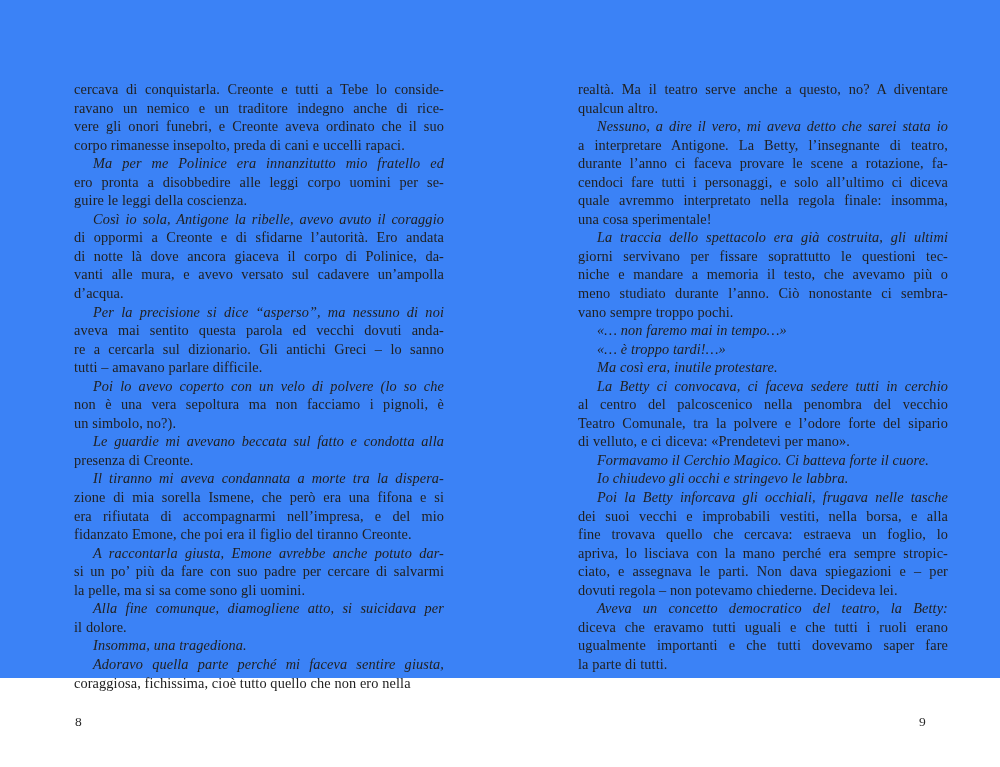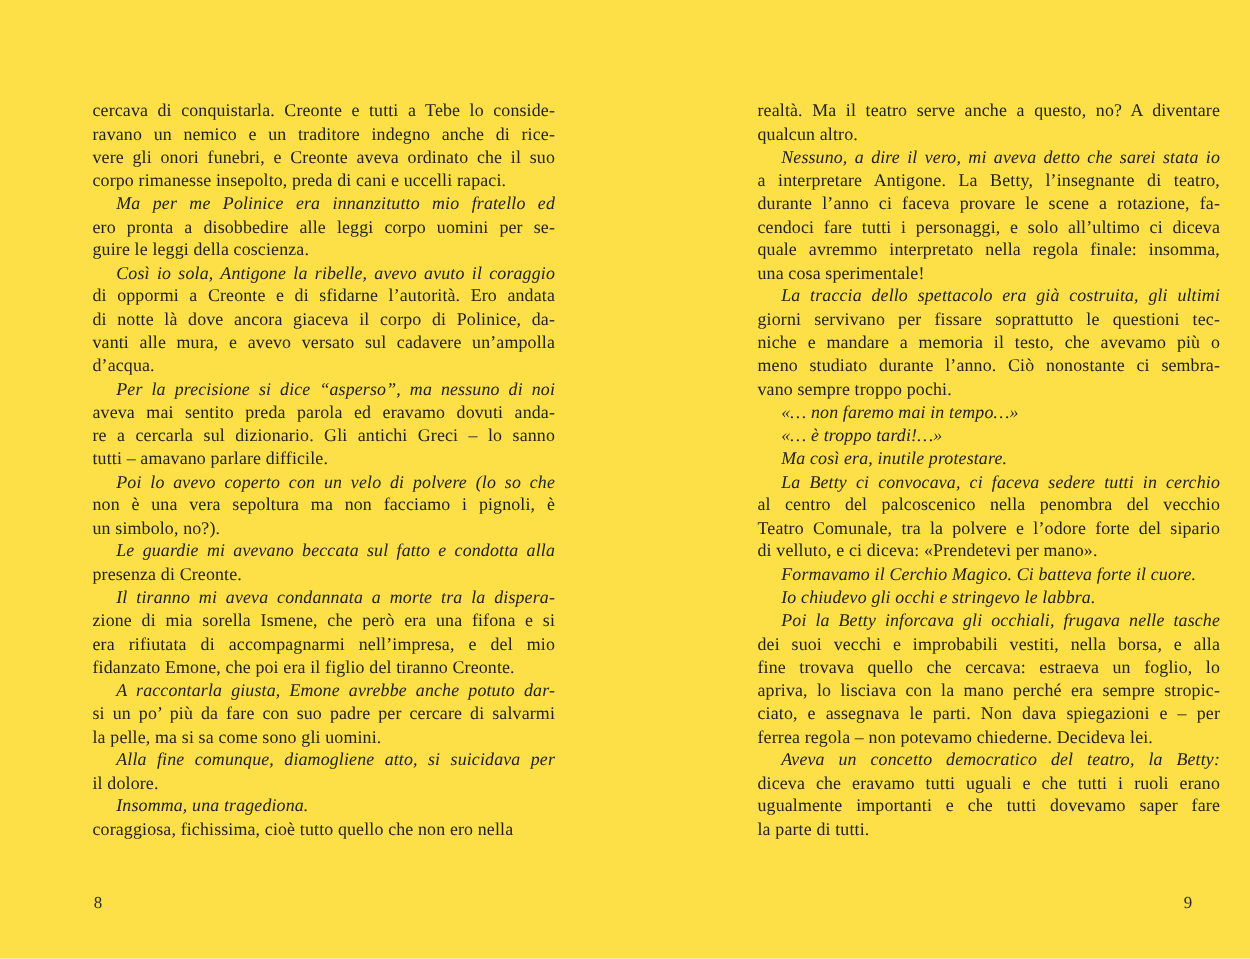--- a/index.html
+++ b/index.html
@@ -10,33 +10,33 @@
   }
   body {
     width: 1000px;
     height: 767px;
     overflow: hidden;
     position: relative;
   }
   .spread {
     position: relative;
     width: 1000px;
-    height: 767px;
-    background: #fde047;
+    height: 678px;
+    background: #3b82f6;
     font-family: "Liberation Serif", "DejaVu Serif", serif;
     color: #212121;
   }
   .page {
     position: absolute;
     top: 0;
     width: 370px;
     height: 767px;
   }
   .page-left  { left: 74px;  }
-  .page-right { left: 606px; }
+  .page-right { left: 578px; }
   .page-text {
     position: absolute;
     top: 80px;
     left: 0;
     width: 370px;
   }
   .para { margin: 0; padding: 0; }
   .line {
     height: 18.55px;
     line-height: 18.55px;
@@ -79,21 +79,21 @@
         </div>
         <div class="para">
           <div class="line first-indent">Così io sola, Antigone la ribelle, avevo avuto il coraggio</div>
           <div class="line">di oppormi a Creonte e di sfidarne l’autorità. Ero andata</div>
           <div class="line">di notte là dove ancora giaceva il corpo di Polinice, da-</div>
           <div class="line">vanti alle mura, e avevo versato sul cadavere un’ampolla</div>
           <div class="line last-line">d’acqua.</div>
         </div>
         <div class="para">
           <div class="line first-indent">Per la precisione si dice “asperso”, ma nessuno di noi</div>
-          <div class="line">aveva mai sentito preda parola ed eravamo dovuti anda-</div>
+          <div class="line">aveva mai sentito questa parola ed vecchi dovuti anda-</div>
           <div class="line">re a cercarla sul dizionario. Gli antichi Greci – lo sanno</div>
           <div class="line last-line">tutti – amavano parlare difficile.</div>
         </div>
         <div class="para">
           <div class="line first-indent">Poi lo avevo coperto con un velo di polvere (lo so che</div>
           <div class="line">non è una vera sepoltura ma non facciamo i pignoli, è</div>
           <div class="line last-line">un simbolo, no?).</div>
         </div>
         <div class="para">
           <div class="line first-indent">Le guardie mi avevano beccata sul fatto e condotta alla</div>
@@ -111,20 +111,21 @@
           <div class="line last-line">la pelle, ma si sa come sono gli uomini.</div>
         </div>
         <div class="para">
           <div class="line first-indent">Alla fine comunque, diamogliene atto, si suicidava per</div>
           <div class="line last-line">il dolore.</div>
         </div>
         <div class="para">
           <div class="line last-line first-indent">Insomma, una tragediona.</div>
         </div>
         <div class="para">
+          <div class="line first-indent">Adoravo quella parte perché mi faceva sentire giusta,</div>
           <div class="line last-line">coraggiosa, fichissima, cioè tutto quello che non ero nella</div>
         </div>
       </div>
     <div class="folio folio-left">8</div>
   </section>
 
   <section class="page page-right">
     <div class="page-text">
         <div class="para">
           <div class="line">realtà. Ma il teatro serve anche a questo, no? A diventare</div>
@@ -165,21 +166,21 @@
         </div>
         <div class="para">
           <div class="line last-line first-indent">Io chiudevo gli occhi e stringevo le labbra.</div>
         </div>
         <div class="para">
           <div class="line first-indent">Poi la Betty inforcava gli occhiali, frugava nelle tasche</div>
           <div class="line">dei suoi vecchi e improbabili vestiti, nella borsa, e alla</div>
           <div class="line">fine trovava quello che cercava: estraeva un foglio, lo</div>
           <div class="line">apriva, lo lisciava con la mano perché era sempre stropic-</div>
           <div class="line">ciato, e assegnava le parti. Non dava spiegazioni e – per</div>
-          <div class="line last-line">ferrea regola – non potevamo chiederne. Decideva lei.</div>
+          <div class="line last-line">dovuti regola – non potevamo chiederne. Decideva lei.</div>
         </div>
         <div class="para">
           <div class="line first-indent">Aveva un concetto democratico del teatro, la Betty:</div>
           <div class="line">diceva che eravamo tutti uguali e che tutti i ruoli erano</div>
           <div class="line">ugualmente importanti e che tutti dovevamo saper fare</div>
           <div class="line last-line">la parte di tutti.</div>
         </div>
       </div>
     <div class="folio folio-right">9</div>
   </section>

